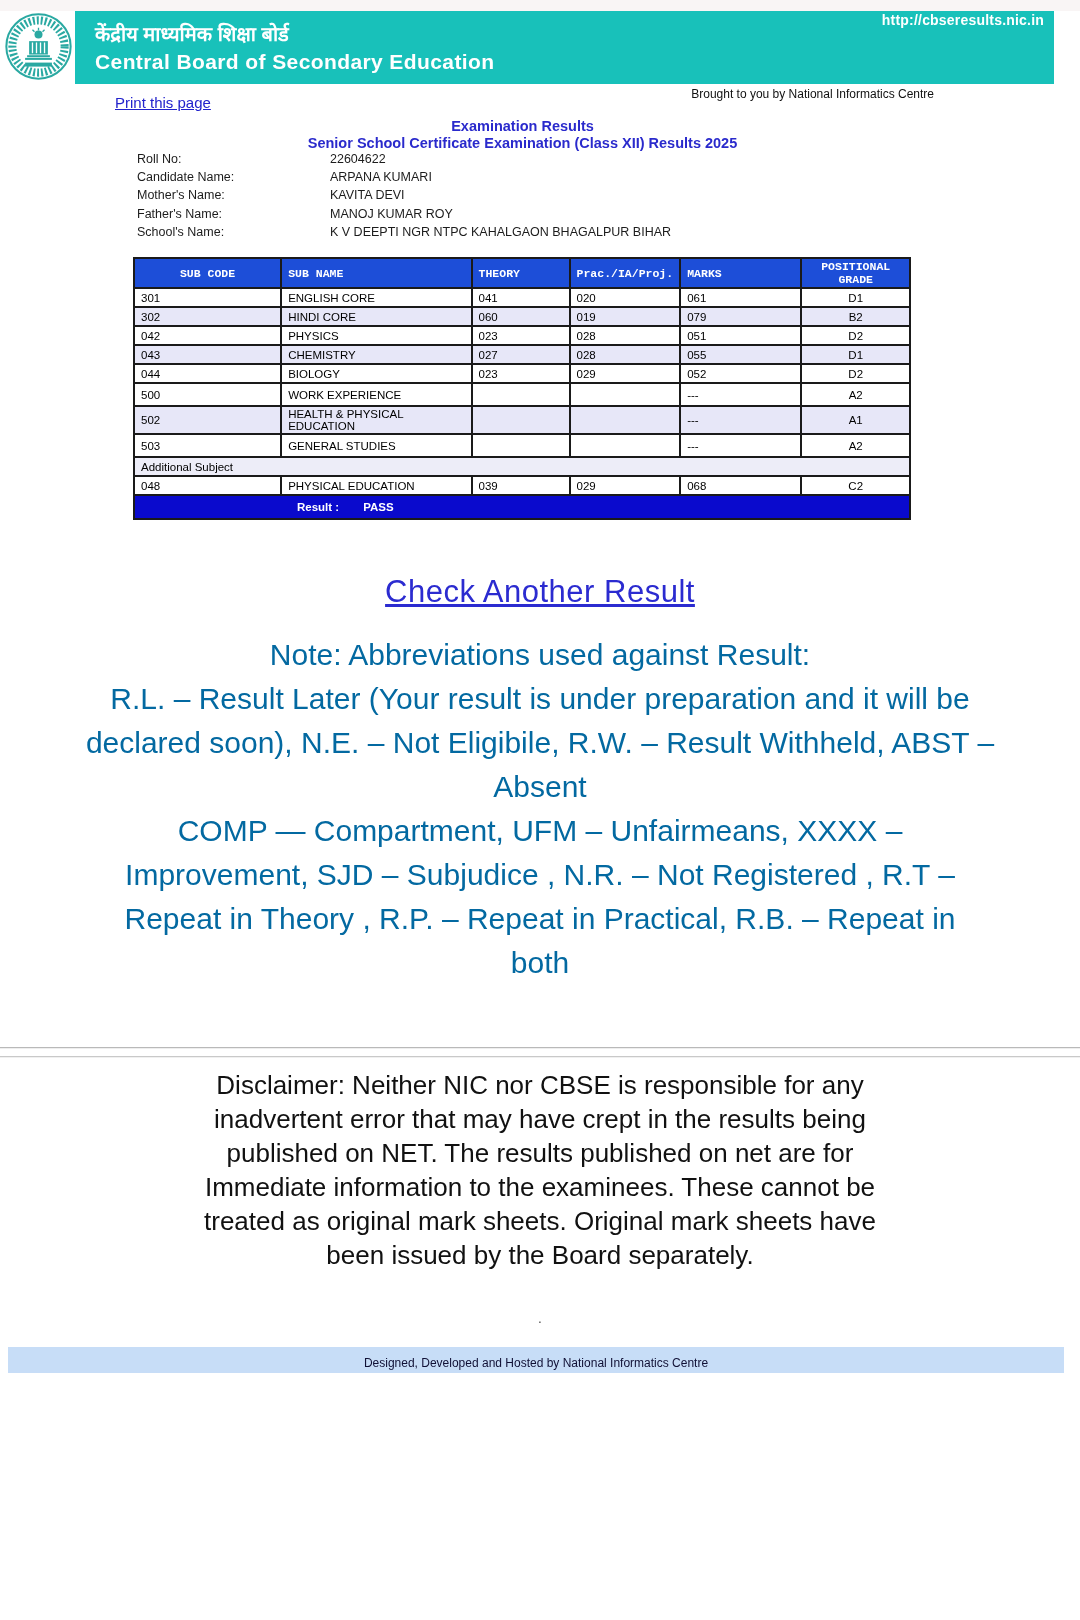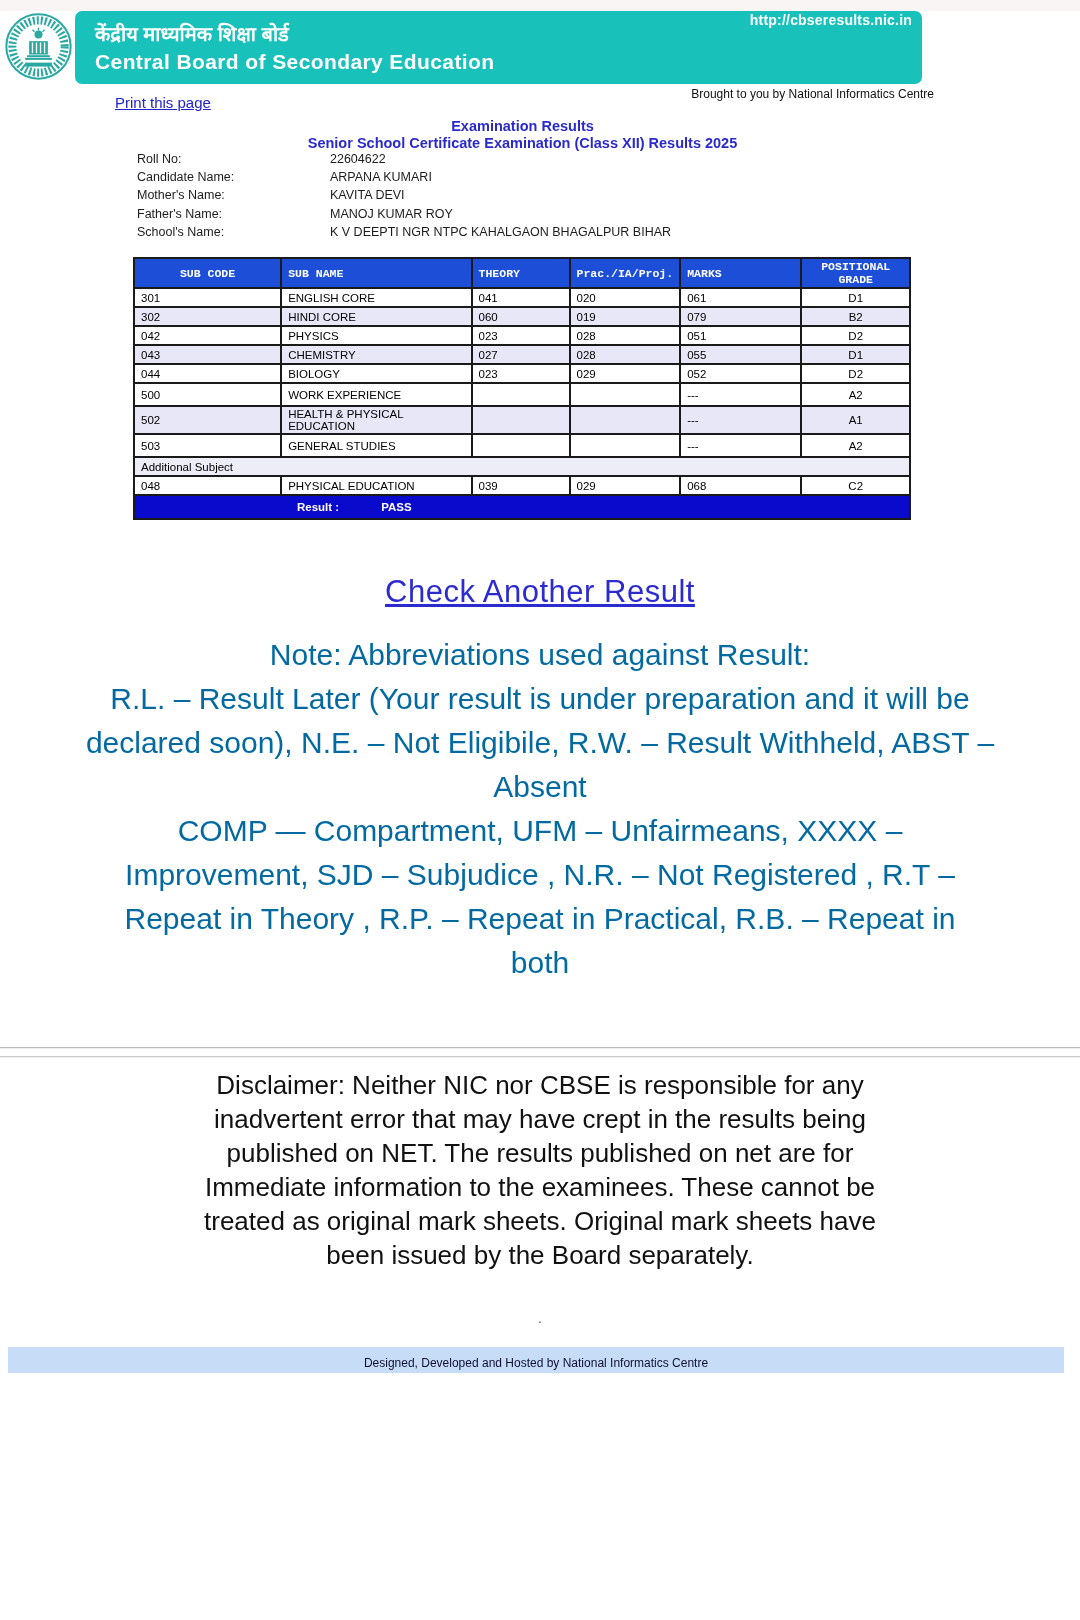--- a/index.html
+++ b/index.html
@@ -2,21 +2,21 @@
 <html><head>
 <meta charset="utf-8">
 <style>
   * { margin:0; padding:0; box-sizing:border-box; }
   html,body { background:#fff; }
   body { font-family:"Liberation Sans", sans-serif; }
   .page { position:relative; width:1080px; height:1620px; background:#fff; overflow:hidden; margin:0 auto; }
 
   
   .top-strip { position:absolute; left:0; top:0; width:1080px; height:11px; background:#f9f5f5; }
-  .header-band { position:absolute; left:75px; top:11px; width:847px; height:73px; background:#18C1BA; color:#fff;border-radius:7px; }
+  .header-band { position:absolute; left:75px; top:11px; width:979px; height:73px; background:#18C1BA; color:#fff; }
   .header-url { position:absolute; right:10px; top:1px; font-size:14px; font-weight:bold; letter-spacing:.2px; }
   .org-hindi { margin:9px 0 0 20px; font-size:20px; font-weight:bold; }
   .org-english { margin:3px 0 0 20px; font-size:21px; font-weight:bold; letter-spacing:.4px; }
   .logo { position:absolute; left:5px; top:13px; width:67px; height:67px; }
 
   
   .print-link { position:absolute; left:115px; top:94px; font-size:15px; color:#2222CC; text-decoration:underline; cursor:pointer; }
   .brought-by { position:absolute; right:146px; top:87px; font-size:12px; color:#111; }
 
   
@@ -32,21 +32,21 @@
   .marks { position:absolute; left:133px; top:257px; width:778px; border-collapse:collapse; font-size:11.5px; color:#000; }
   .marks th, .marks td { border:2px solid #1a1a1a; padding:1px 6px; height:19px; }
   .marks thead th { background:#1d4ed8; color:#fff; font-weight:bold; text-align:left; height:20px;font-family:Liberation Mono, monospace; }
   .marks thead th.center { text-align:center; }
   .marks td.c-code { text-align:left; }
   .marks td.c-grade { text-align:center; }
   .marks tr.shade td { background:#E7E7F8; }
   .marks tr.tall td { height:23px; }
   .marks tr.addl td { background:#EDEDF8; font-size:11.5px; }
   .marks tr.result-row td { background:#0A0ACD; color:#fff; font-weight:bold; height:24px; padding-left:162px; }
-  .marks tr.result-row .pass { margin-left:42px; }
+  .marks tr.result-row .pass { margin-left:24px; }
 
   
   .check-wrap { position:absolute; left:0; top:574px; width:1080px; text-align:center; }
   .check-link { font-size:31px; color:#2B2BD0; text-decoration:underline; cursor:pointer; letter-spacing:.5px; }
 
   
   .note { position:absolute; left:0; top:633px; width:1080px; text-align:center; color:#0369a1; font-size:30px; line-height:44px; }
 
   
   .hr1 { position:absolute; left:0; top:1047px; width:1080px; height:2px; border-top:1px solid #b9b9b9; border-bottom:1px solid #eee; }

